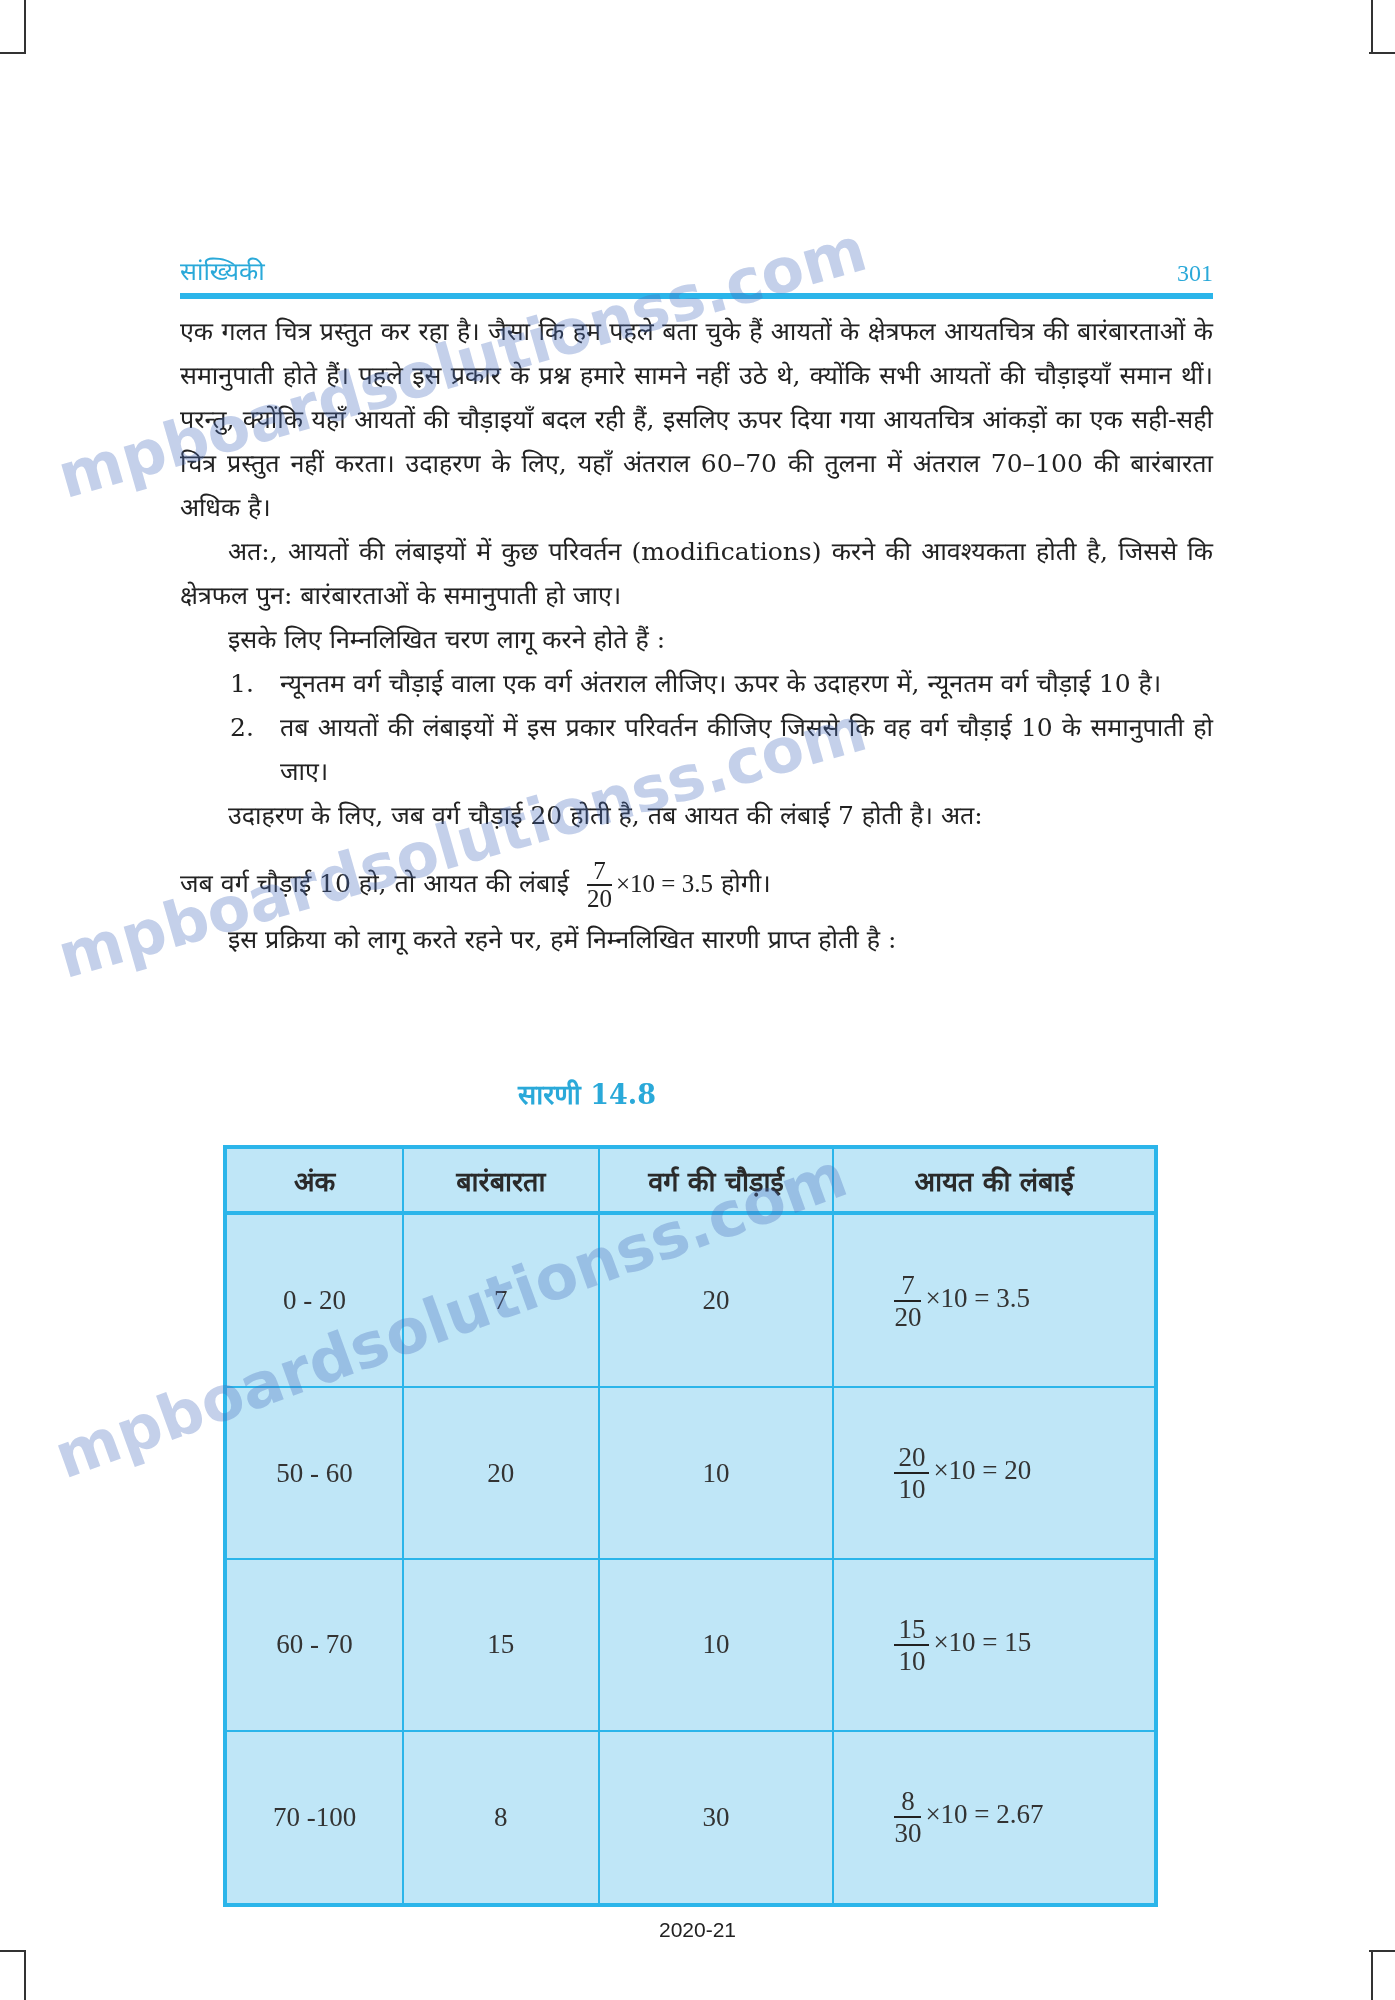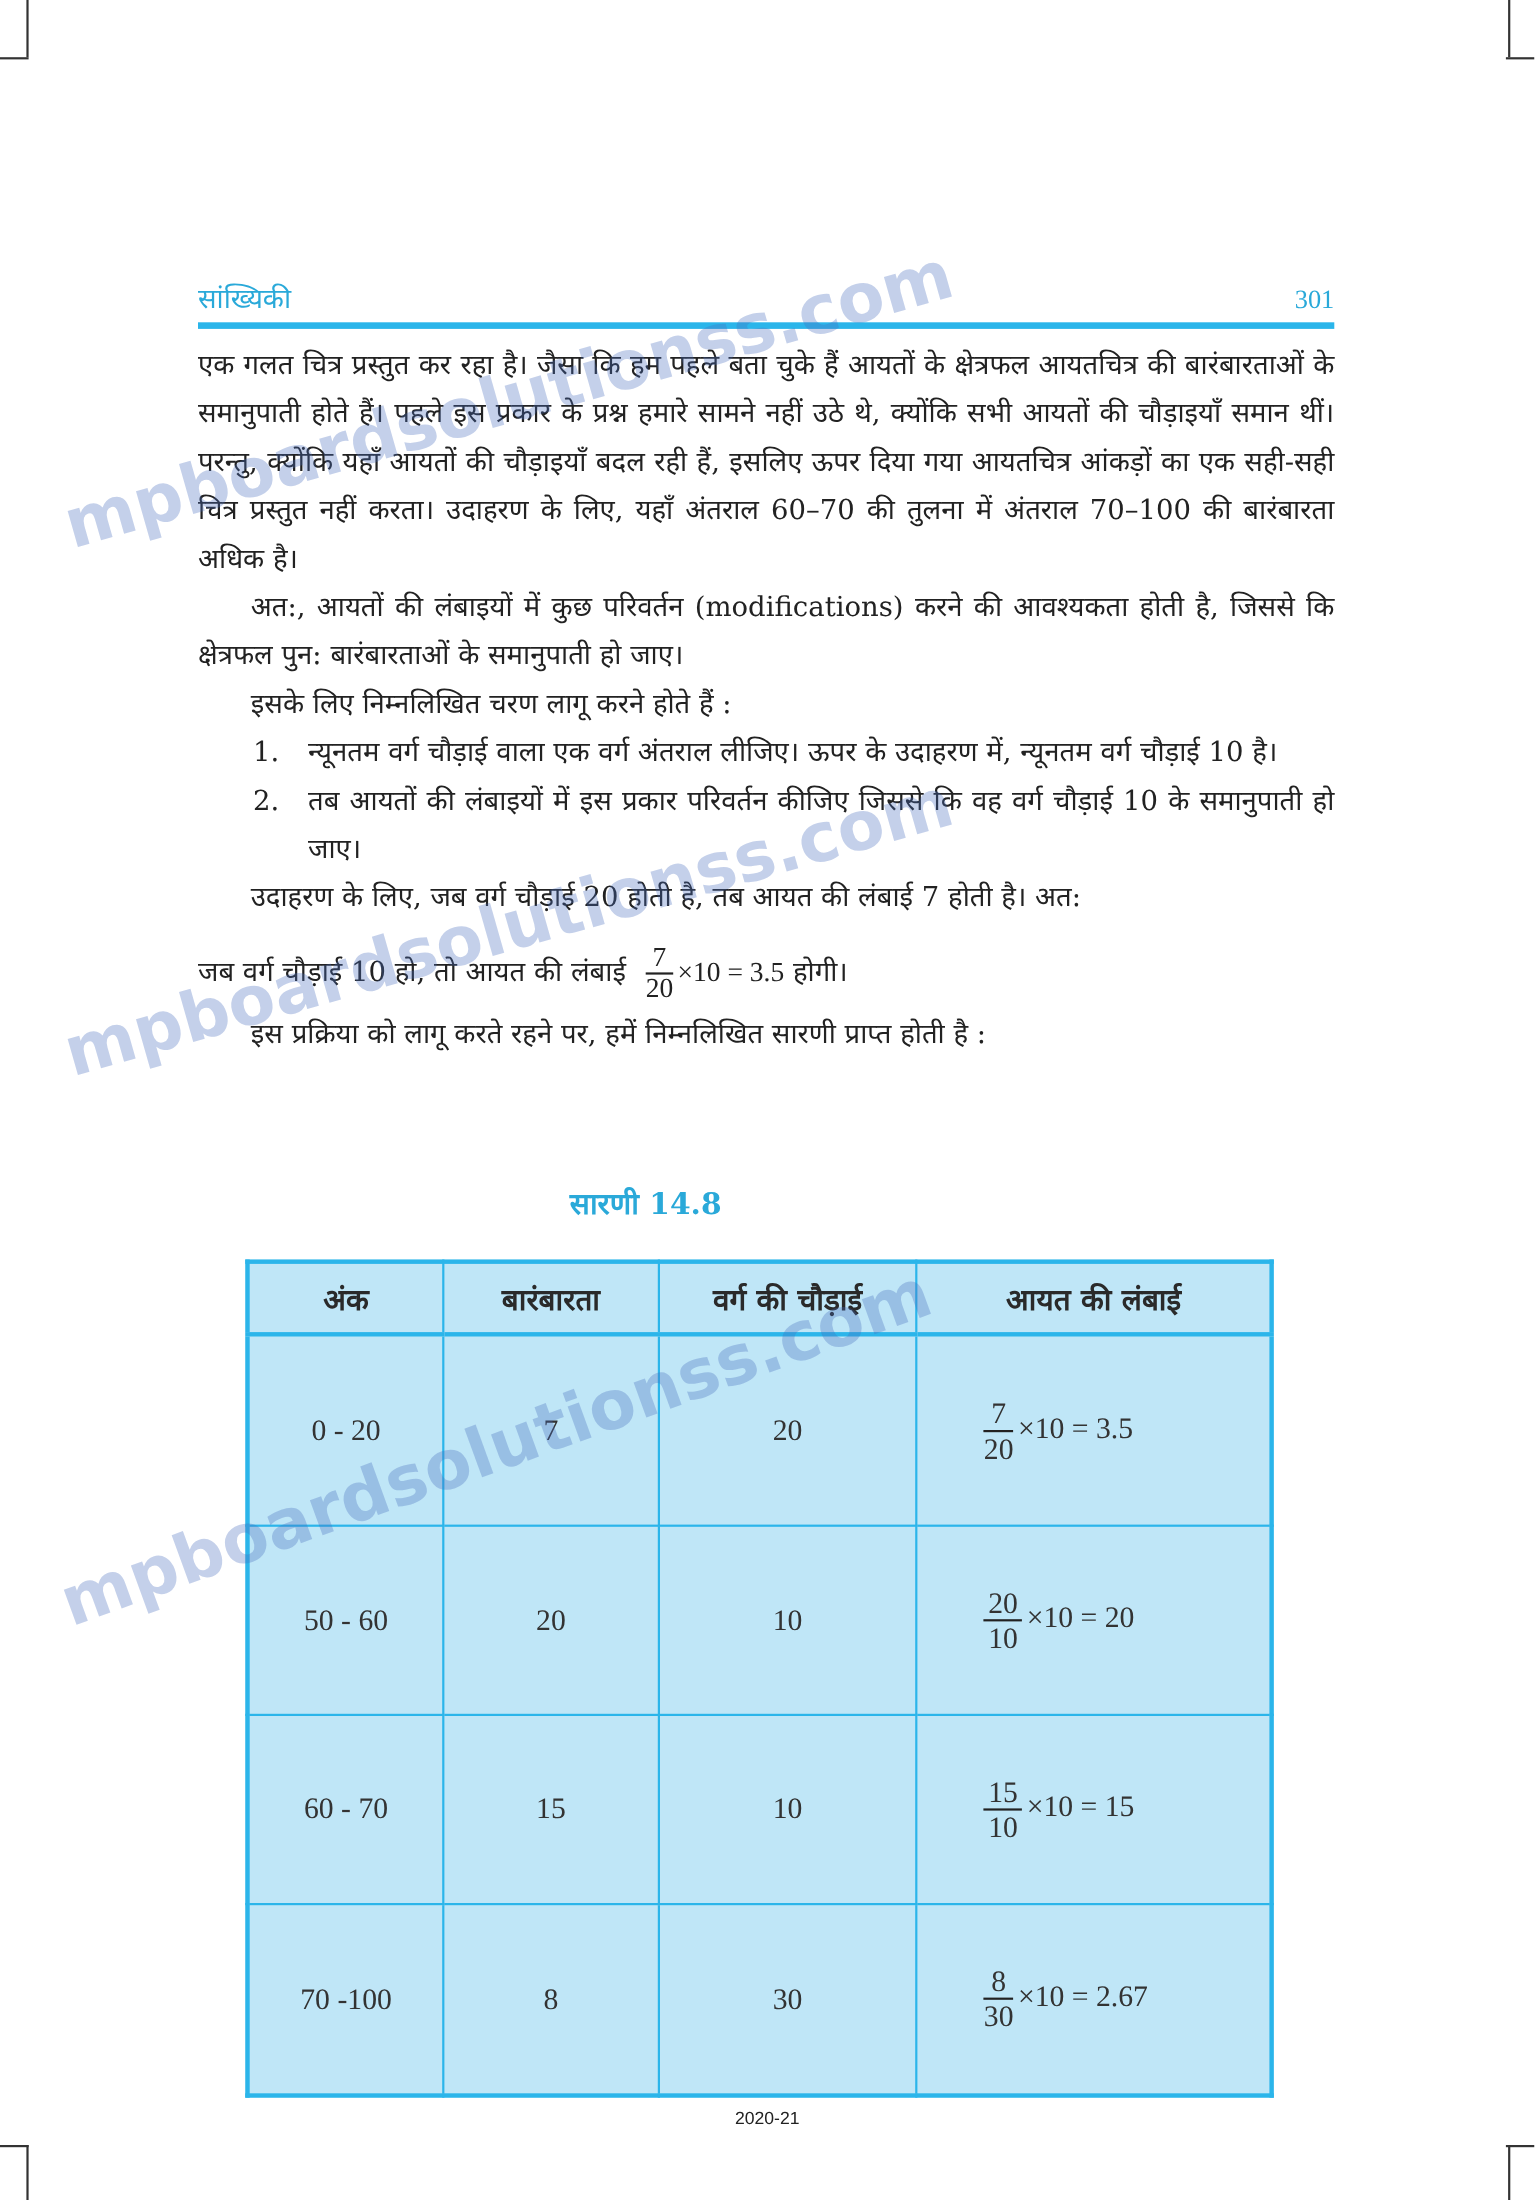--- a/index.html
+++ b/index.html
@@ -41,21 +41,21 @@
     border-collapse:collapse; background:#bfe6f7;
     border:4px solid #2bb5ea;
   }
   table.data th, table.data td { border:2px solid #2bb5ea; text-align:center; }
   table.data th {
     height:60px; font-size:27px; font-weight:bold; color:#2a2a2a; border-bottom:4px solid #2bb5ea;
   }
   table.data td { font-family:"Liberation Serif", serif; font-size:27px; color:#333; }
   table.data td.calc { text-align:left; padding-left:60px; }
   table.data .frac { font-size:27px; line-height:30px; margin-left:0; }
-  .footer { position:absolute; left:0; width:1395px; top:1918px; text-align:center; font-family:"Liberation Sans", sans-serif; font-size:16px; color:#222; }
+  .footer { position:absolute; left:0; width:1395px; top:1918px; text-align:center; font-family:"Liberation Sans", sans-serif; font-size:21px; color:#222; }
 </style>
 </head>
 <body>
 
 <div class="crop" style="left:24px;top:0;width:2px;height:52px;"></div>
 <div class="crop" style="left:0;top:52px;width:26px;height:2px;"></div>
 <div class="crop" style="left:1371px;top:0;width:2px;height:52px;"></div>
 <div class="crop" style="left:1369px;top:52px;width:26px;height:2px;"></div>
 <div class="crop" style="left:0;top:1950px;width:26px;height:2px;"></div>
 <div class="crop" style="left:24px;top:1950px;width:2px;height:50px;"></div>

